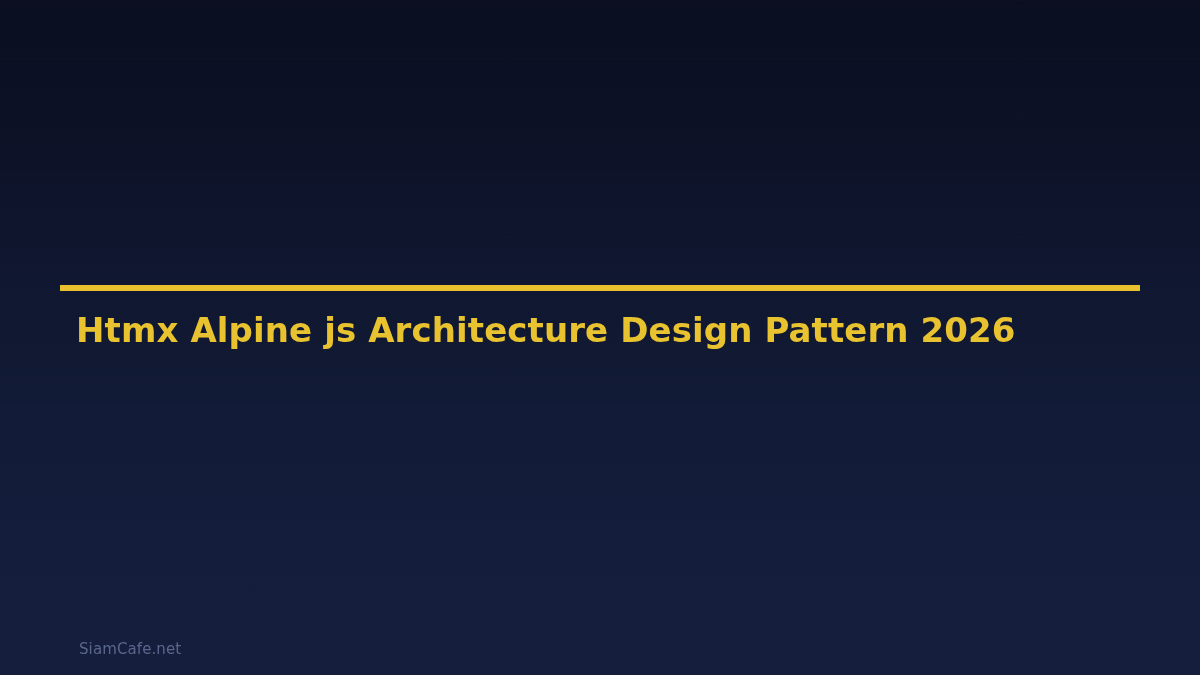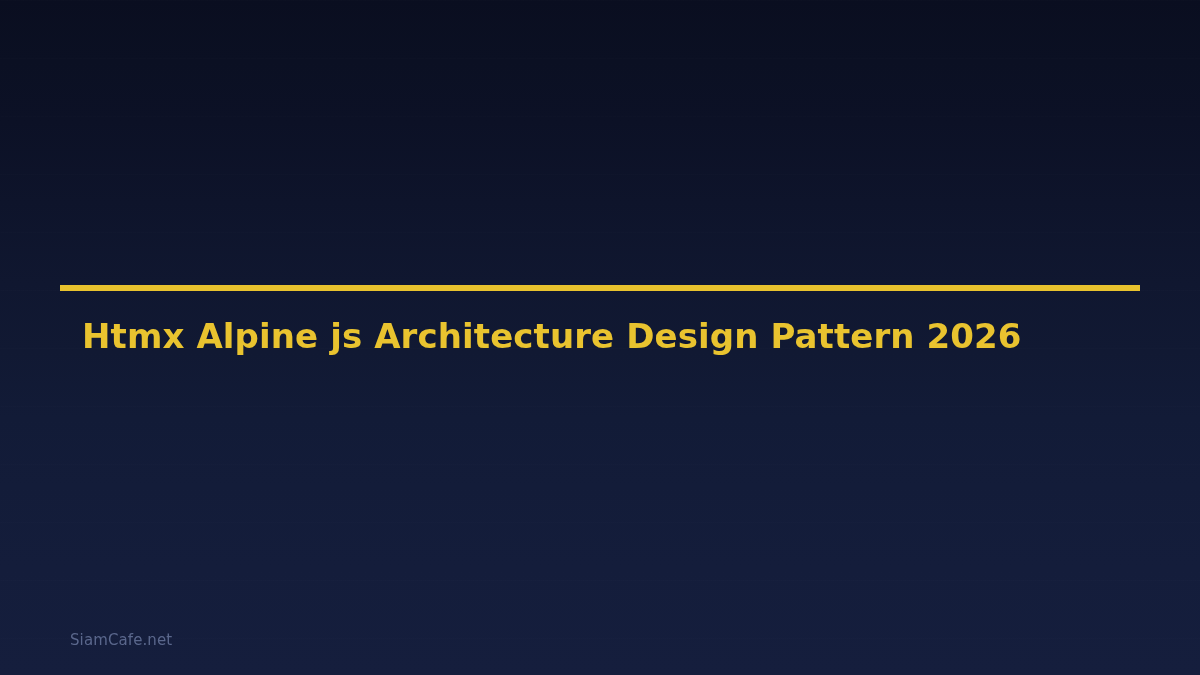--- a/index.html
+++ b/index.html
@@ -63,37 +63,37 @@
     width: 1080px;
     height: 6px;
     background: #e8c22e;
     z-index: 2;
   }
 
   .slide-title {
     position: absolute;
     left: 70px;
     top: 303px;
-    margin: 12px;
+    margin: 6px;
     padding: 0;
     width: 1080px;
     font-size: 34px;
     line-height: 42px;
     font-weight: bold;
     letter-spacing: 0.1px;
     color: #e9c32f;
     white-space: nowrap;
     z-index: 2;
   }
 
   .footer-brand {
     position: absolute;
     left: 70px;
     top: 630px;
-    margin: 0;
+    margin: 9px;
     padding: 0;
     font-size: 15px;
     line-height: 20px;
     font-weight: normal;
     color: #5a678c;
     letter-spacing: 0.1px;
     z-index: 2;
   }
 </style>
 </head>

